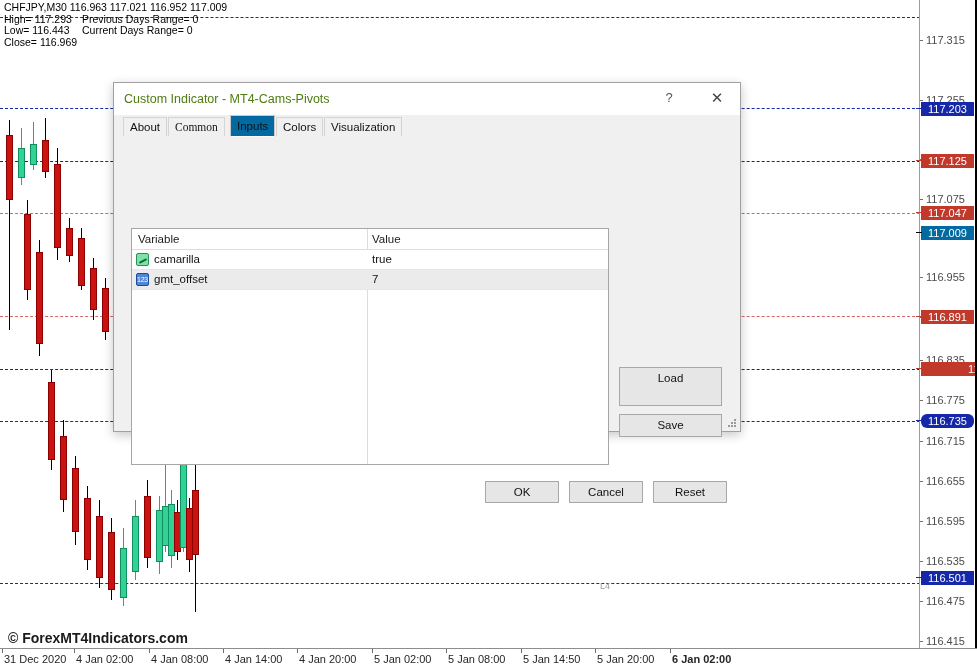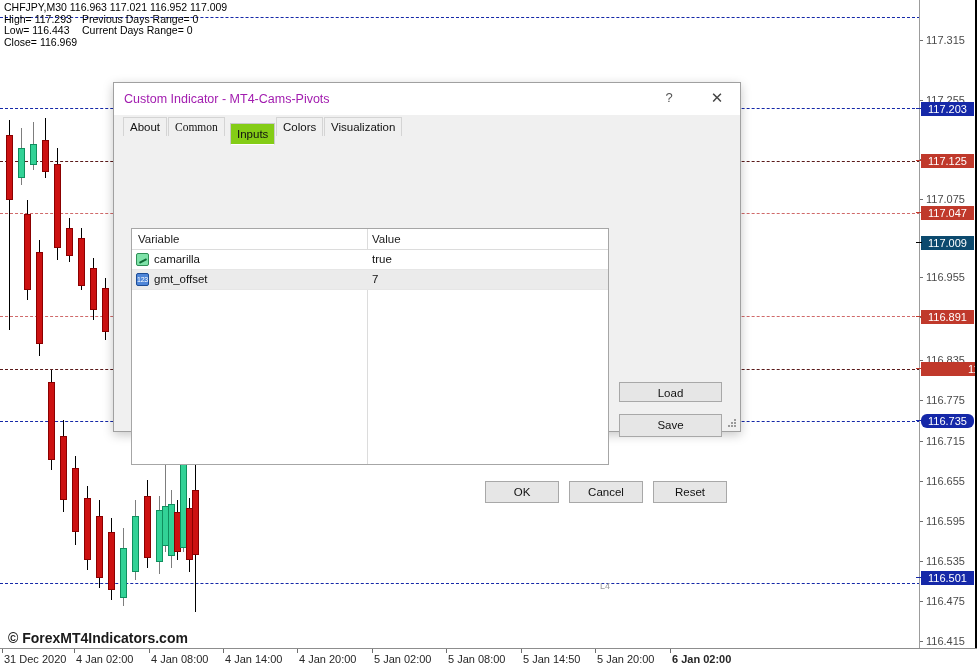--- a/index.html
+++ b/index.html
@@ -186,21 +186,21 @@
   #dialog-titlebar {
     position: absolute;
     left: 0; top: 0;
     width: 626px; height: 32px;
     background: #ffffff;
   }
   #dialog-title {
     position: absolute;
     left: 10px; top: 9px;
     font-size: 12.5px;
-    color: #a21caf;
+    color: #4d7c0f;
     white-space: nowrap;
   }
   #help-button {
     position: absolute;
     right: 56px; top: 0px;
     width: 30px; height: 30px;
     line-height: 30px;
     text-align: center;
     font-size: 13px;
     color: #555;
@@ -237,25 +237,24 @@
     border: 1px solid #d4d4d4;
     border-bottom: none;
     box-sizing: border-box;
     white-space: nowrap;
     cursor: default;
   }
   .tab.active {
     top: 0px;
     height: 22px;
     line-height: 21px;
-    background: #84cc16;
+    background: #0369a1;
     border: 1px solid #c9c9c9;
     border-bottom: 1px solid #ffffff;
     z-index: 3;
-    margin-top: 8px;
   }
 
   
   #dialog-body {
     position: absolute;
     left: 0; top: 53px;
     width: 626px; height: 295px;
     background: #f0f0f0;
   }
 
@@ -346,21 +345,21 @@
     position: absolute;
     background: #e6e6e6;
     border: 1px solid #a8a8a8;
     box-sizing: border-box;
     font-family: "Liberation Sans", sans-serif;
     font-size: 11.5px;
     color: #111;
     text-align: center;
     cursor: default;
   }
-  #btn-load { left: 505px; top: 246px; width: 103px; height: 20px; line-height: 21px; }
+  #btn-load { left: 505px; top: 231px; width: 103px; height: 39px; line-height: 21px; }
   #btn-save { left: 505px; top: 278px; width: 103px; height: 23px; line-height: 21px; }
   #btn-ok     { left: 371px; top: 345px; width: 74px; height: 22px; line-height: 20px; }
   #btn-cancel { left: 455px; top: 345px; width: 74px; height: 22px; line-height: 20px; }
   #btn-reset  { left: 539px; top: 345px; width: 74px; height: 22px; line-height: 20px; }
 
   
   #resize-grip {
     position: absolute;
     right: 3px; bottom: 3px;
     width: 9px; height: 9px;
@@ -562,21 +561,21 @@
       <div class="price-text" style="top: 515px;">116.595</div>
       <div class="price-tick" style="top: 561px;"></div>
       <div class="price-text" style="top: 555px;">116.535</div>
       <div class="price-tick" style="top: 601px;"></div>
       <div class="price-text" style="top: 595px;">116.475</div>
       <div class="price-tick" style="top: 641px;"></div>
       <div class="price-text" style="top: 635px;">116.415</div>
       <div class="price-badge" style="top: 102px; background: rgb(21, 40, 168);">117.203<div class="badge-pointer" style="background: rgb(21, 40, 168);"></div></div>
       <div class="price-badge" style="top: 154px; background: rgb(192, 57, 43);">117.125<div class="badge-pointer" style="background: rgb(192, 57, 43);"></div></div>
       <div class="price-badge" style="top: 206px; background: rgb(192, 57, 43);">117.047<div class="badge-pointer" style="background: rgb(192, 57, 43);"></div></div>
-      <div class="price-badge" style="top: 236px; background: #0c4a6e;">117.009<div class="badge-pointer" style="background: rgb(0, 0, 0);"></div></div>
+      <div class="price-badge" style="top: 226px; background: #0369a1;">117.009<div class="badge-pointer" style="background: rgb(0, 0, 0);"></div></div>
       <div class="price-badge" style="top: 310px; background: rgb(192, 57, 43);">116.891<div class="badge-pointer" style="background: rgb(192, 57, 43);"></div></div>
       <div class="price-badge" style="top: 362px; background: rgb(192, 57, 43); padding-left: 40px;">116.813<div class="badge-pointer" style="background: rgb(192, 57, 43);"></div></div>
       <div class="price-badge" style="top: 414px; background: rgb(21, 40, 168); border-radius: 6px;">116.735<div class="badge-pointer" style="background: rgb(21, 40, 168);"></div></div>
       <div class="price-badge" style="top: 571px; background: rgb(21, 40, 168);">116.501<div class="badge-pointer" style="background: rgb(21, 40, 168);"></div></div>
     </div>
   <div id="price-axis-rightborder"></div>
 
   <div id="time-axis">
       <div class="time-tick" style="left: 2px;"></div>
       <div class="time-text" style="left: 4px;">31 Dec 2020</div>

